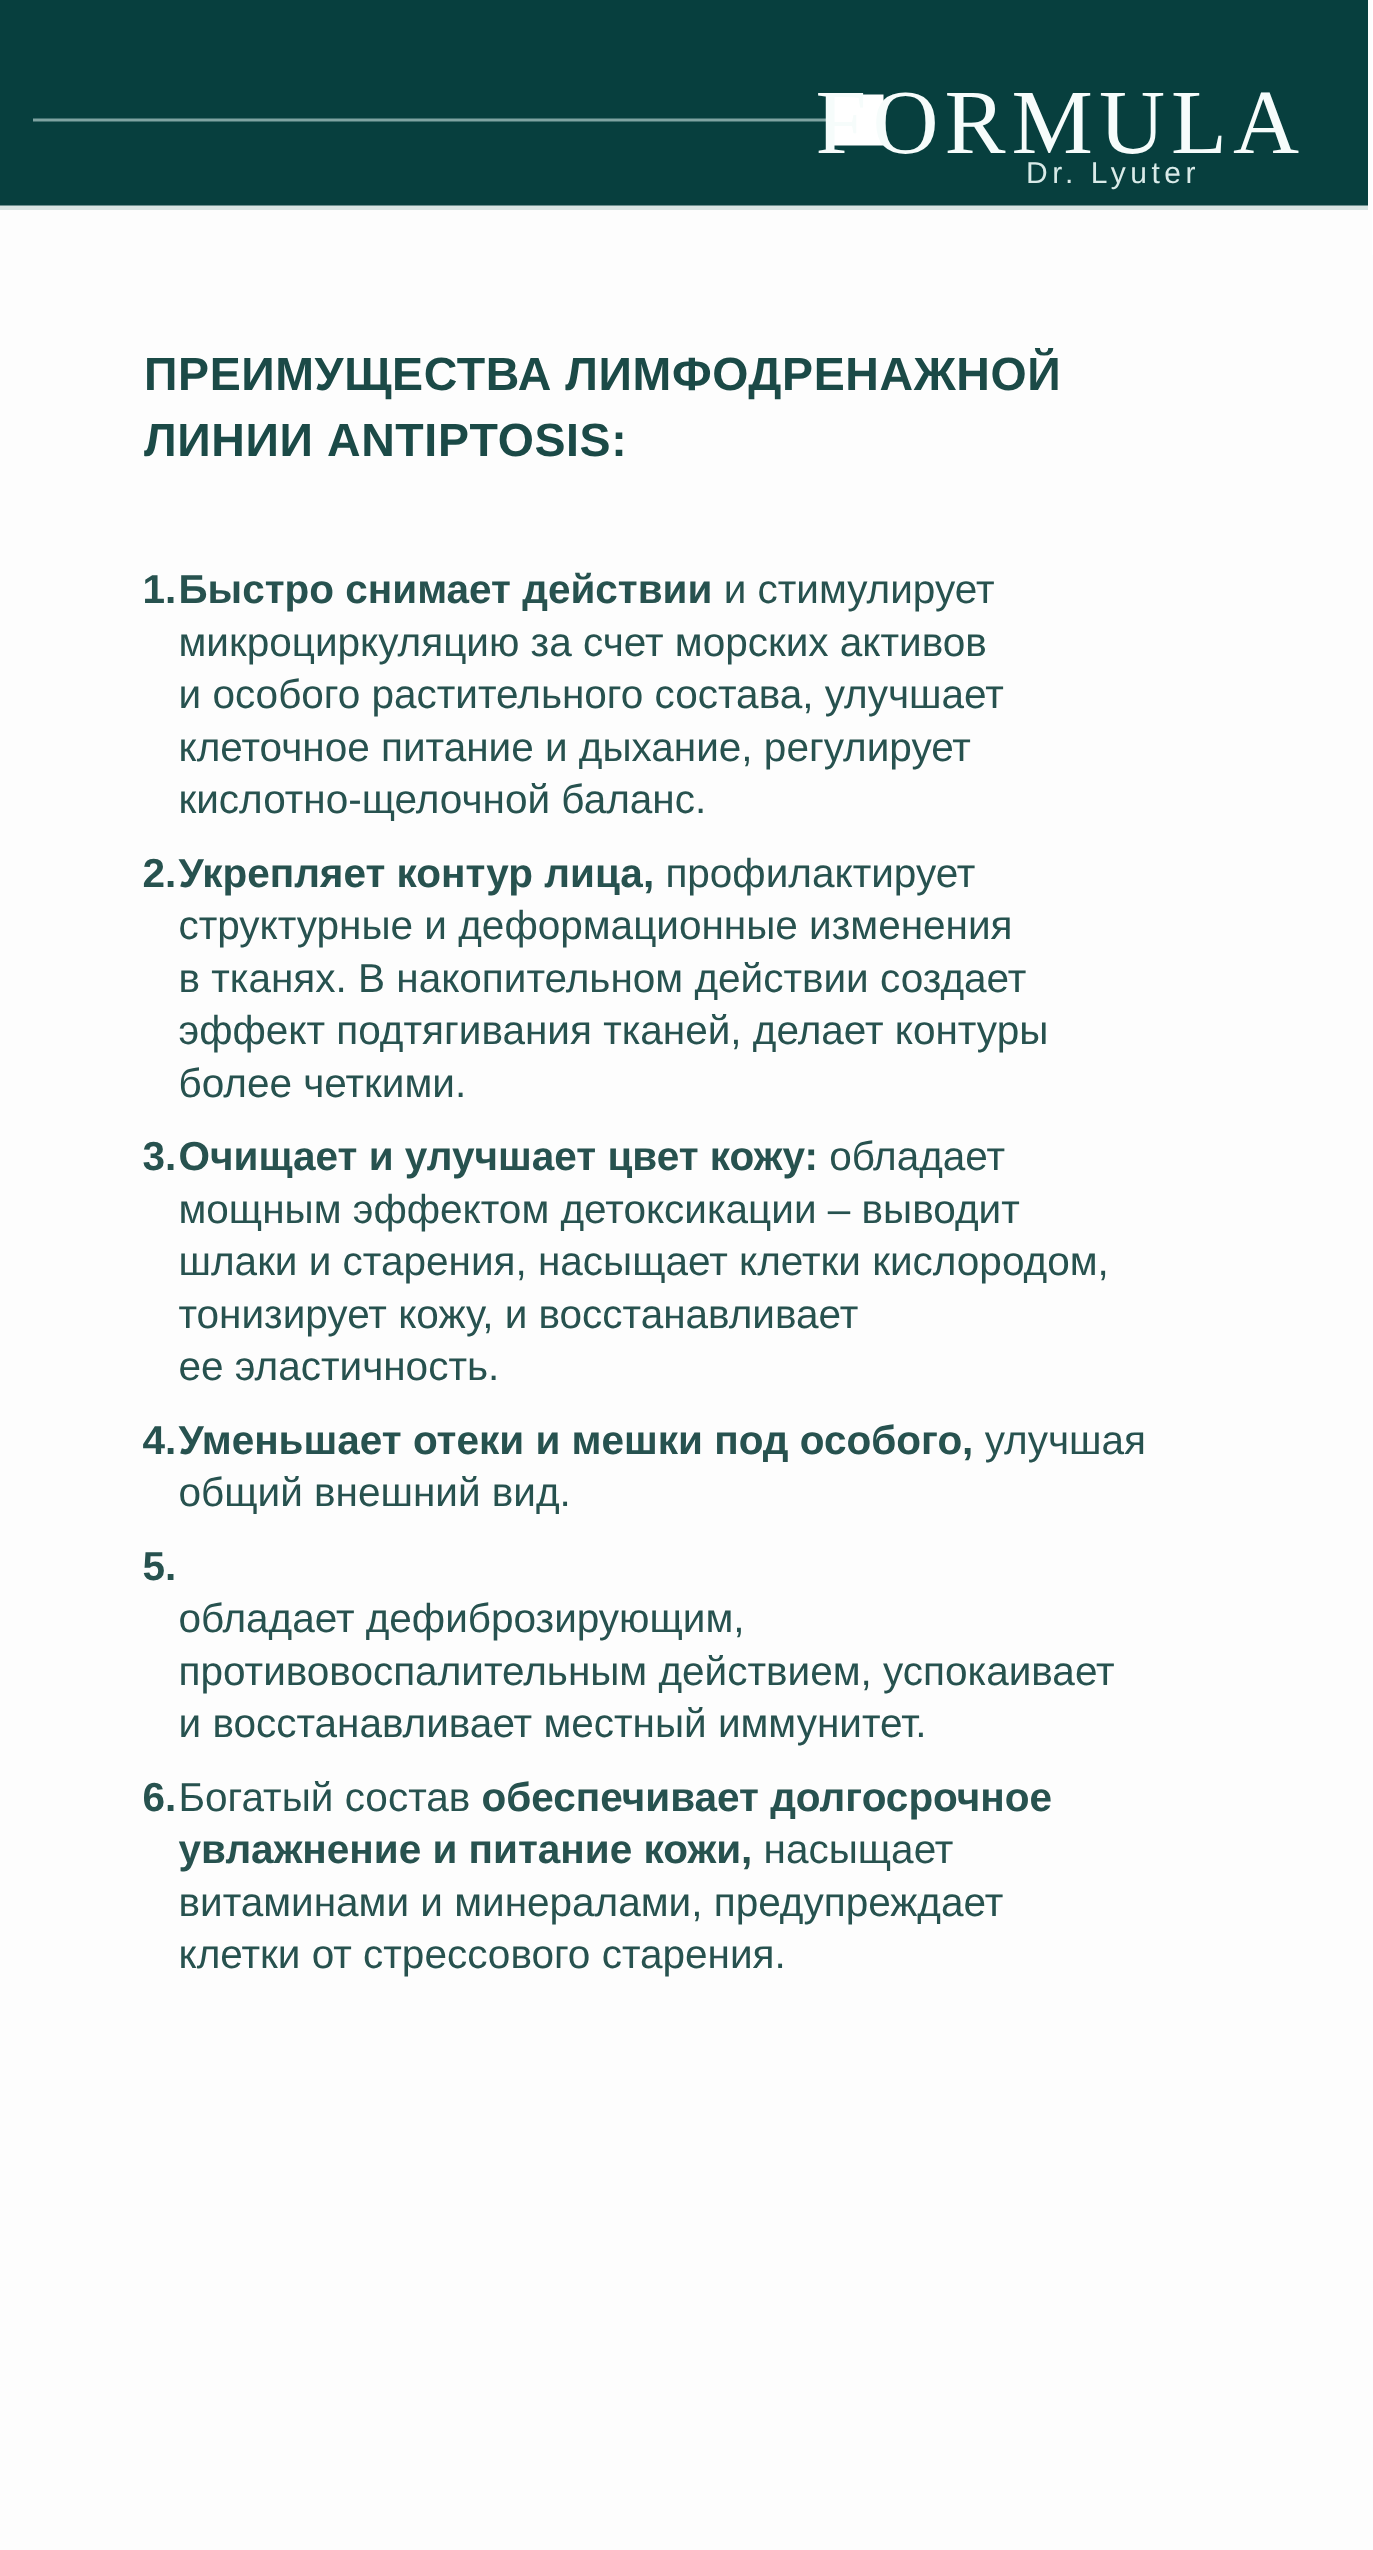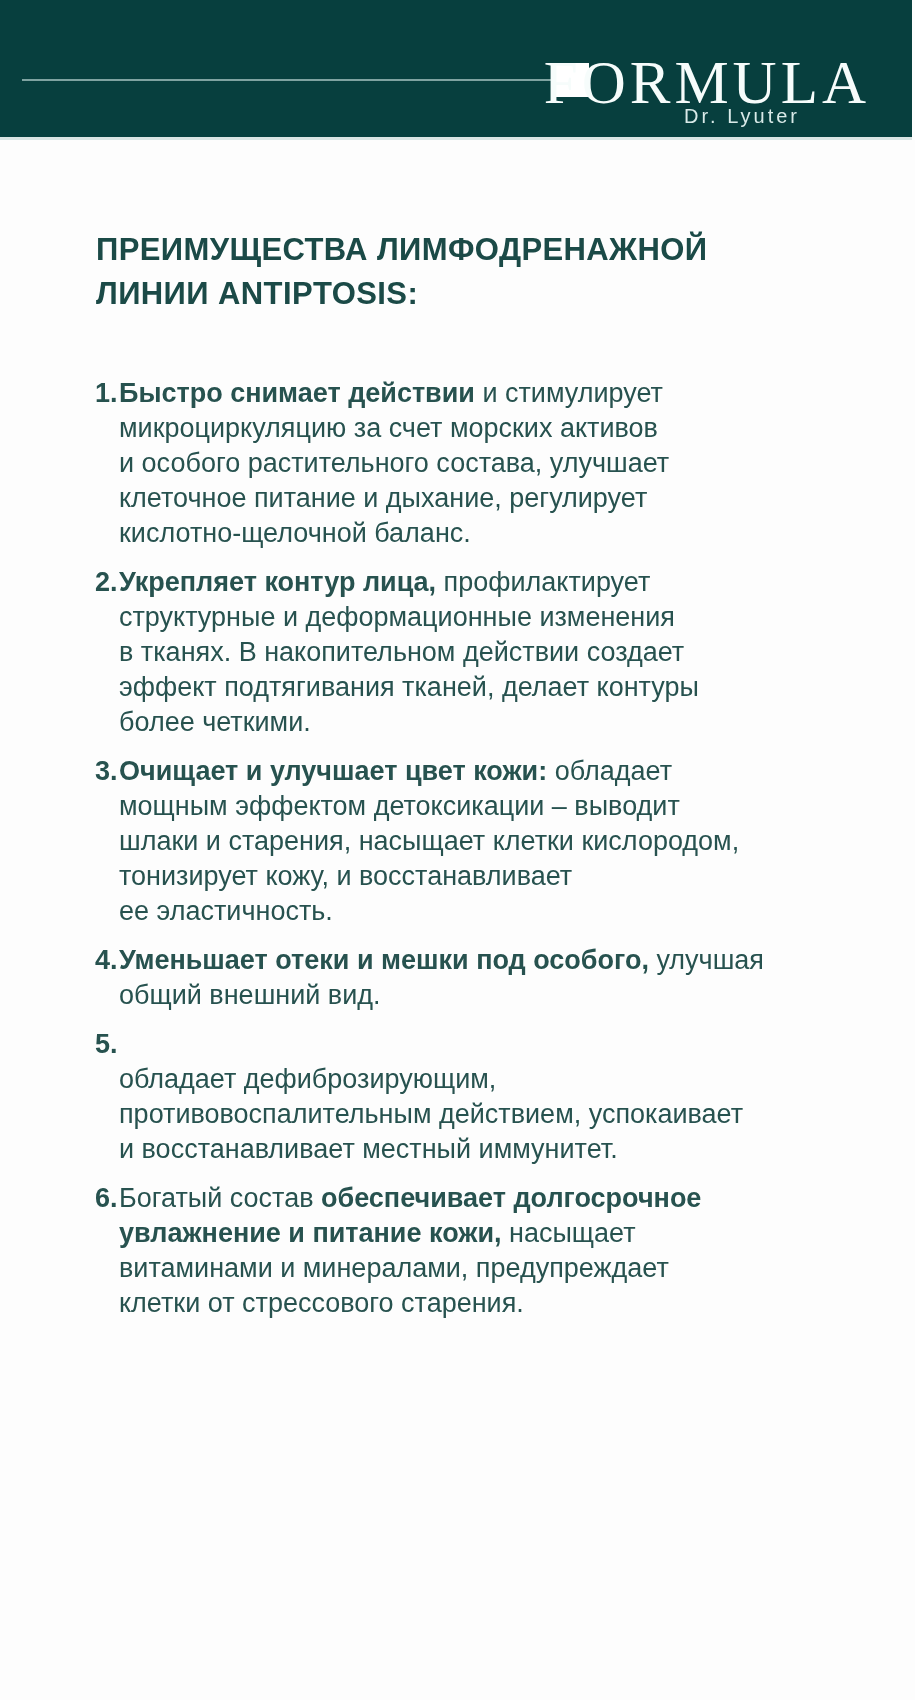--- a/index.html
+++ b/index.html
@@ -110,21 +110,21 @@
         <li>
           <span class="num">2.</span>
           <span class="body"><span class="b">Укрепляет контур лица,</span><span class="r"> профилактирует
 структурные и деформационные изменения
 в тканях. В накопительном действии создает
 эффект подтягивания тканей, делает контуры
 более четкими.</span></span>
         </li>
         <li>
           <span class="num">3.</span>
-          <span class="body"><span class="b">Очищает и улучшает цвет кожи:</span><span class="r"> обладает
+          <span class="body"><span class="b">Очищает и улучшает цвет кожу:</span><span class="r"> обладает
 мощным эффектом детоксикации – выводит
 шлаки и старения, насыщает клетки кислородом,
 тонизирует кожу, и восстанавливает
 ее эластичность.</span></span>
         </li>
         <li>
           <span class="num">4.</span>
           <span class="body"><span class="b">Уменьшает отеки и мешки под особого,</span><span class="r"> улучшая
 общий внешний вид.</span></span>
         </li>

